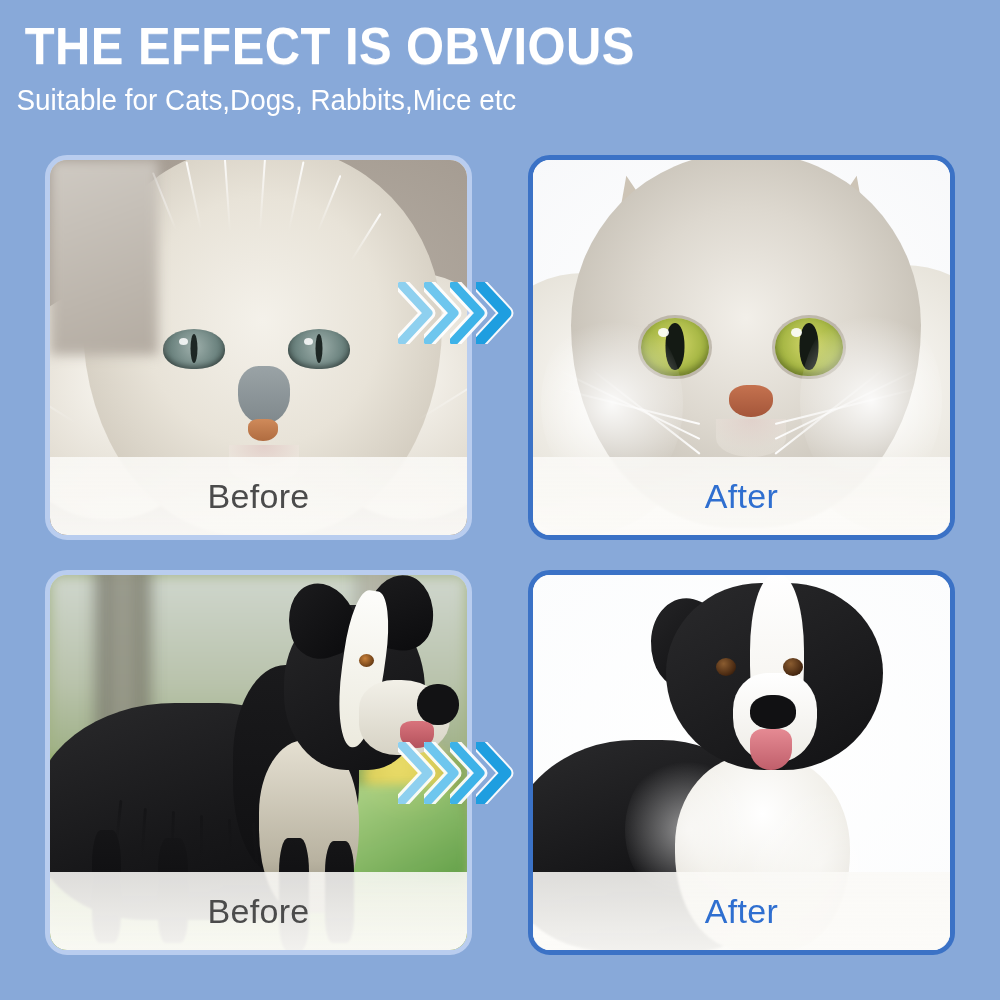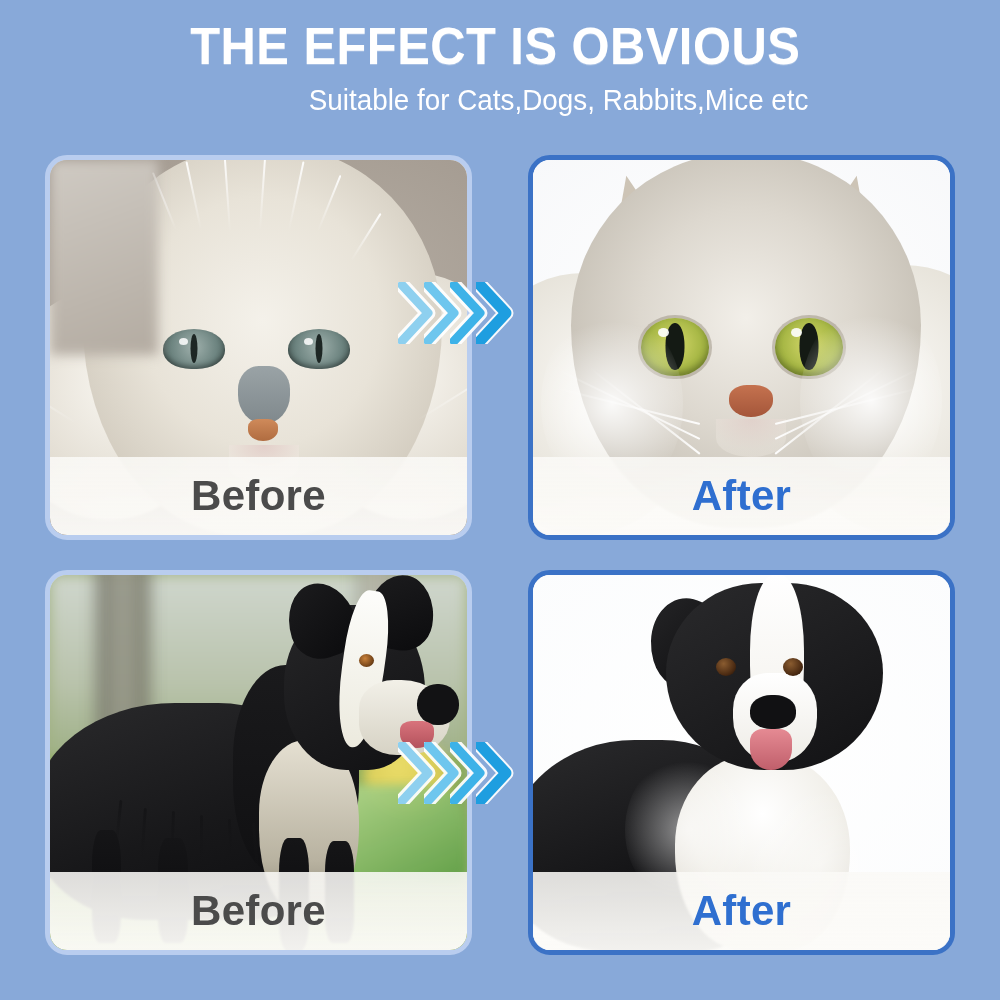--- a/index.html
+++ b/index.html
@@ -4,21 +4,21 @@
 <style>
   * { box-sizing: border-box; margin: 0; padding: 0; }
   html, body {
     width: 1000px; height: 1000px;
     overflow: hidden;
     font-family: "Liberation Sans", sans-serif;
   }
   body { background: #88a9d9; position: relative; }
 
   
-  .header { width: 825px; padding-top: 18px; text-align: right; }
+  .header { width: 825px; padding-top: 18px; text-align: left; }
   .title {
     color: #ffffff;
     font-size: 52px;
     font-weight: 700;
     letter-spacing: 0.5px;
     line-height: 56px;
     transform: scaleX(0.94);
     text-shadow: 0 1px 0 rgba(255,255,255,.25);
   }
   .subtitle {
@@ -55,21 +55,21 @@
 
   
   .label-band {
     position: absolute;
     left: 0; right: 0; bottom: 0;
     height: 78px;
     background: linear-gradient(to bottom, rgba(250,249,246,.88), rgba(252,251,248,.96));
     display: flex; align-items: center; justify-content: center;
     backdrop-filter: blur(1px);
   }
-  .label-text { font-size: 42px; font-weight: 700; letter-spacing: .3px; }
+  .label-text { font-size: 34px; font-weight: 400; letter-spacing: .3px; }
   .label-before { color: #4b4b4b; }
   .label-after  { color: #2f6fd0; }
 
   
   .arrows {
     position: absolute;
     display: flex;
     align-items: center;
     z-index: 12;
     pointer-events: none;

